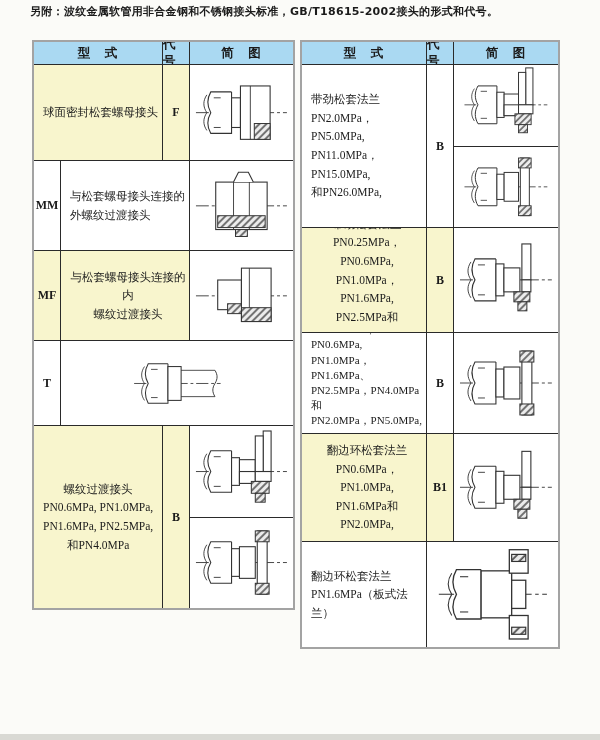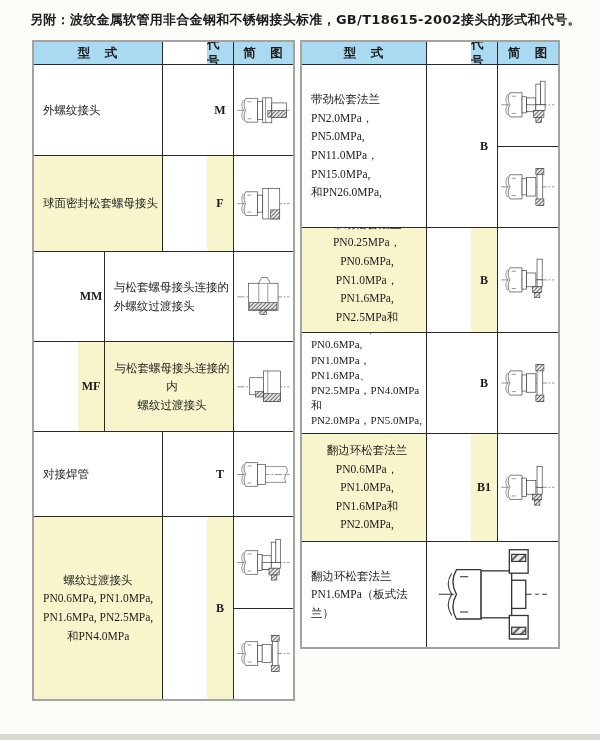--- a/index.html
+++ b/index.html
@@ -1,32 +1,32 @@
 <!DOCTYPE html>
 <html style="--blue: #aad9f2; --yellow: #f8f5cd;"><head>
 <meta charset="utf-8">
 <style>
   html,body{margin:0;padding:0;}
   body{width:600px;height:740px;position:relative;background:#fbfbf8;
        font-family:"Liberation Serif","DejaVu Serif",serif;color:#1b1b1b;overflow:hidden;}
-  .title{position:absolute;left:30px;top:11px;width:552px;font-size:13px;font-weight:bold;
+  .title{position:absolute;left:30px;top:4px;width:552px;font-size:11px;font-weight:bold;
          font-family:"DejaVu Sans","Liberation Sans",sans-serif;letter-spacing:0.3px;}
   .tbl{position:absolute;top:40px;border:2px solid #a3a3a3;background:#fff;
        display:flex;flex-direction:column;box-sizing:border-box;}
   .tbl.left{left:32px;width:263px;}
   .tbl.right{left:300px;width:260px;}
   .row{display:flex;flex:0 0 auto;border-bottom:1.5px solid #2a2a2a;box-sizing:border-box;}
   .row:last-child{border-bottom:none;}
   .cell{border-right:1.5px solid #2a2a2a;box-sizing:border-box;overflow:hidden;background:#fff;}
   .cell:last-child{border-right:none;}
   .type{display:flex;align-items:center;padding:4px 3px 4px 9px;
         font-size:11.5px;line-height:1.62;white-space:pre-line;}
   .tbl.left .type{width:129px;}  .tbl.right .type{width:125px;}
   .code{width:27px;display:flex;align-items:center;justify-content:center;
-        font-size:12px;font-weight:bold;margin-left:44px;}
+        font-size:12px;font-weight:bold;}
   .diag{flex:1;display:flex;align-items:center;justify-content:center;}
   .diag svg{width:96%;height:94%;}
   .diag.stack{flex-direction:column;align-items:stretch;}
   .diag.stack .sub{flex:1 1 0;display:flex;align-items:center;justify-content:center;overflow:hidden;}
   .diag.stack .sub + .sub{border-top:1.5px solid #2a2a2a;}
   .hdr .cell{background:var(--blue,#aad9f2);display:flex;align-items:center;justify-content:center;
              font-size:12.5px;font-weight:bold;letter-spacing:1px;}
   .row.yellow .type,.row.yellow .code{background:var(--yellow,#f8f5cd);text-align:center;}
   .bottom-strip{position:absolute;left:0;top:734px;width:600px;height:6px;background:#d9d9d4;}
 </style>
@@ -44,39 +44,20 @@
 
 <div class="title">另附：波纹金属软管用非合金钢和不锈钢接头标准，GB/T18615-2002接头的形式和代号。</div>
 
 <div class="tbl left">
   <div class="row hdr" style="height:23px">
     <div class="cell type" style="justify-content:center;padding:0">型　式</div>
     <div class="cell code">代号</div>
     <div class="cell diag">简　图</div>
   </div>
 
-  <div class="row" style="height:91px">
-    <div class="cell type">外螺纹接头</div>
-    <div class="cell code">M</div>
-    <div class="cell diag">
-      <svg viewBox="0 0 100 84">
-          <line x1="4" y1="42" x2="96" y2="42" stroke="#333333" stroke-width="0.9" stroke-dasharray="13 3 3 3"></line>
-          <path d="M40,21 L19,21 C15,28 15,35 19,42 C15,49 15,56 19,63 L40,63 L40,21" fill="#fff" stroke="#333333" stroke-width="1.1"></path>
-          <path d="M15,24 C11,30 11,36 15,42 C11,48 11,54 15,60" fill="none" stroke="#333333" stroke-width="0.9"></path>
-          <line x1="22" y1="27" x2="29" y2="27" stroke="#333333" stroke-width="0.9"></line>
-          <line x1="22" y1="57" x2="29" y2="57" stroke="#333333" stroke-width="0.9"></line>
-          <rect x="40" y="26" width="9" height="32" fill="#fff" stroke="#333333" stroke-width="1.1"></rect>
-          <rect x="49" y="20" width="16" height="44" fill="#fff" stroke="#333333" stroke-width="1.1"></rect>
-          <line x1="54" y1="20" x2="54" y2="64" stroke="#333333" stroke-width="0.9"></line>
-          <rect x="65" y="29" width="26" height="26" fill="#fff" stroke="#333333" stroke-width="1.1"></rect>
-          <rect x="65" y="42" width="26" height="13" fill="url(#hp)" stroke="#333333" stroke-width="1"></rect>
-          <rect x="58" y="42" width="7" height="12" fill="url(#hp)" stroke="#333333" stroke-width="1"></rect>
-        </svg>
-    </div>
-  </div>
 
   <div class="row yellow" style="height:96px">
     <div class="cell type">球面密封松套螺母接头</div>
     <div class="cell code">F</div>
     <div class="cell diag">
       <svg viewBox="0 0 100 84">
           <line x1="4" y1="42" x2="96" y2="42" stroke="#333333" stroke-width="0.9" stroke-dasharray="13 3 3 3"></line>
           <path d="M40,21 L19,21 C15,28 15,35 19,42 C15,49 15,56 19,63 L40,63 L40,21" fill="#fff" stroke="#333333" stroke-width="1.1"></path>
           <path d="M15,24 C11,30 11,36 15,42 C11,48 11,54 15,60" fill="none" stroke="#333333" stroke-width="0.9"></path>
           <line x1="22" y1="27" x2="29" y2="27" stroke="#333333" stroke-width="0.9"></line>
@@ -116,21 +97,20 @@
           <rect x="26" y="26" width="24" height="30" fill="#fff" stroke="#333333" stroke-width="1.1"></rect>
           <rect x="50" y="14" width="30" height="54" fill="#fff" stroke="#333333" stroke-width="1.1"></rect>
           <line x1="58" y1="14" x2="58" y2="68" stroke="#333333" stroke-width="0.9"></line>
           <rect x="50" y="54" width="30" height="14" fill="url(#hp)" stroke="#333333" stroke-width="1"></rect>
           <rect x="36" y="50" width="14" height="10" fill="url(#hp)" stroke="#333333" stroke-width="1"></rect>
         </svg>
     </div>
   </div>
 
   <div class="row" style="height:85px">
-    <div class="cell type">对接焊管</div>
     <div class="cell code">T</div>
     <div class="cell diag">
       <svg viewBox="0 0 100 84">
           <line x1="4" y1="42" x2="96" y2="42" stroke="#333333" stroke-width="0.9" stroke-dasharray="13 3 3 3"></line>
           <path d="M40,21 L19,21 C15,28 15,35 19,42 C15,49 15,56 19,63 L40,63 L40,21" fill="#fff" stroke="#333333" stroke-width="1.1"></path>
           <path d="M15,24 C11,30 11,36 15,42 C11,48 11,54 15,60" fill="none" stroke="#333333" stroke-width="0.9"></path>
           <line x1="22" y1="27" x2="29" y2="27" stroke="#333333" stroke-width="0.9"></line>
           <line x1="22" y1="57" x2="29" y2="57" stroke="#333333" stroke-width="0.9"></line>
           <rect x="40" y="24" width="14" height="36" fill="#fff" stroke="#333333" stroke-width="1.1"></rect>
           <line x1="54" y1="28" x2="90" y2="28" stroke="#333333" stroke-width="0.9"></line>

